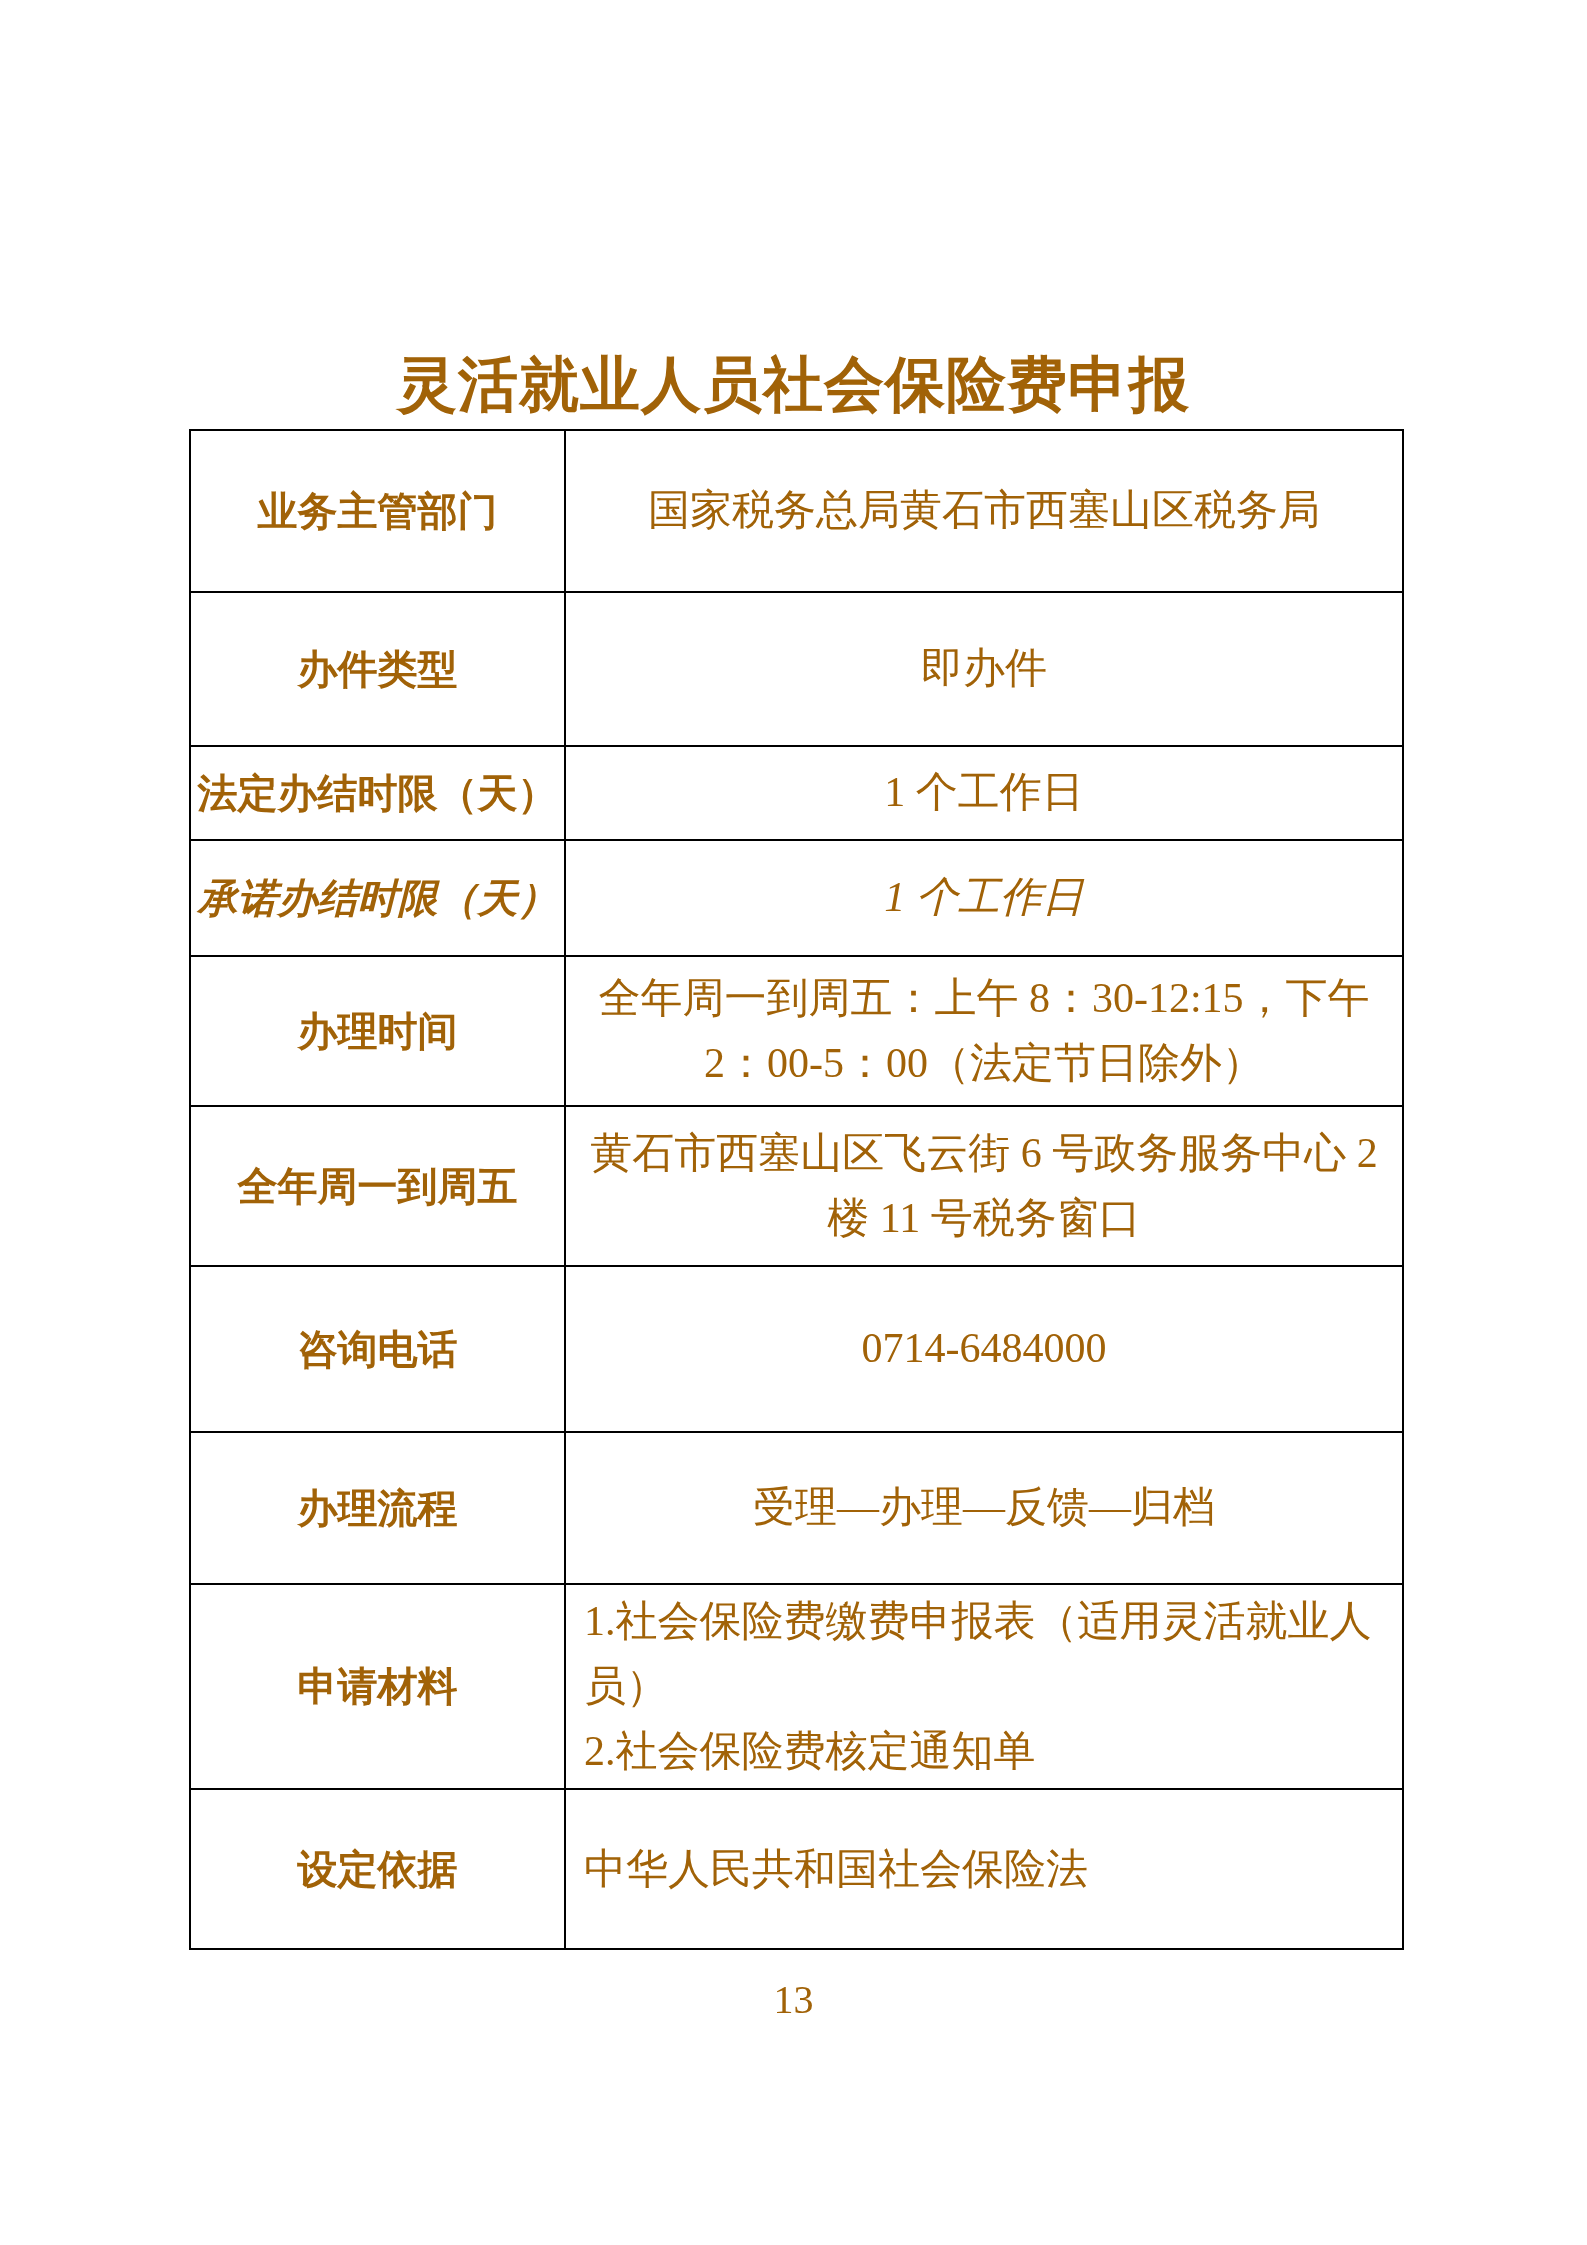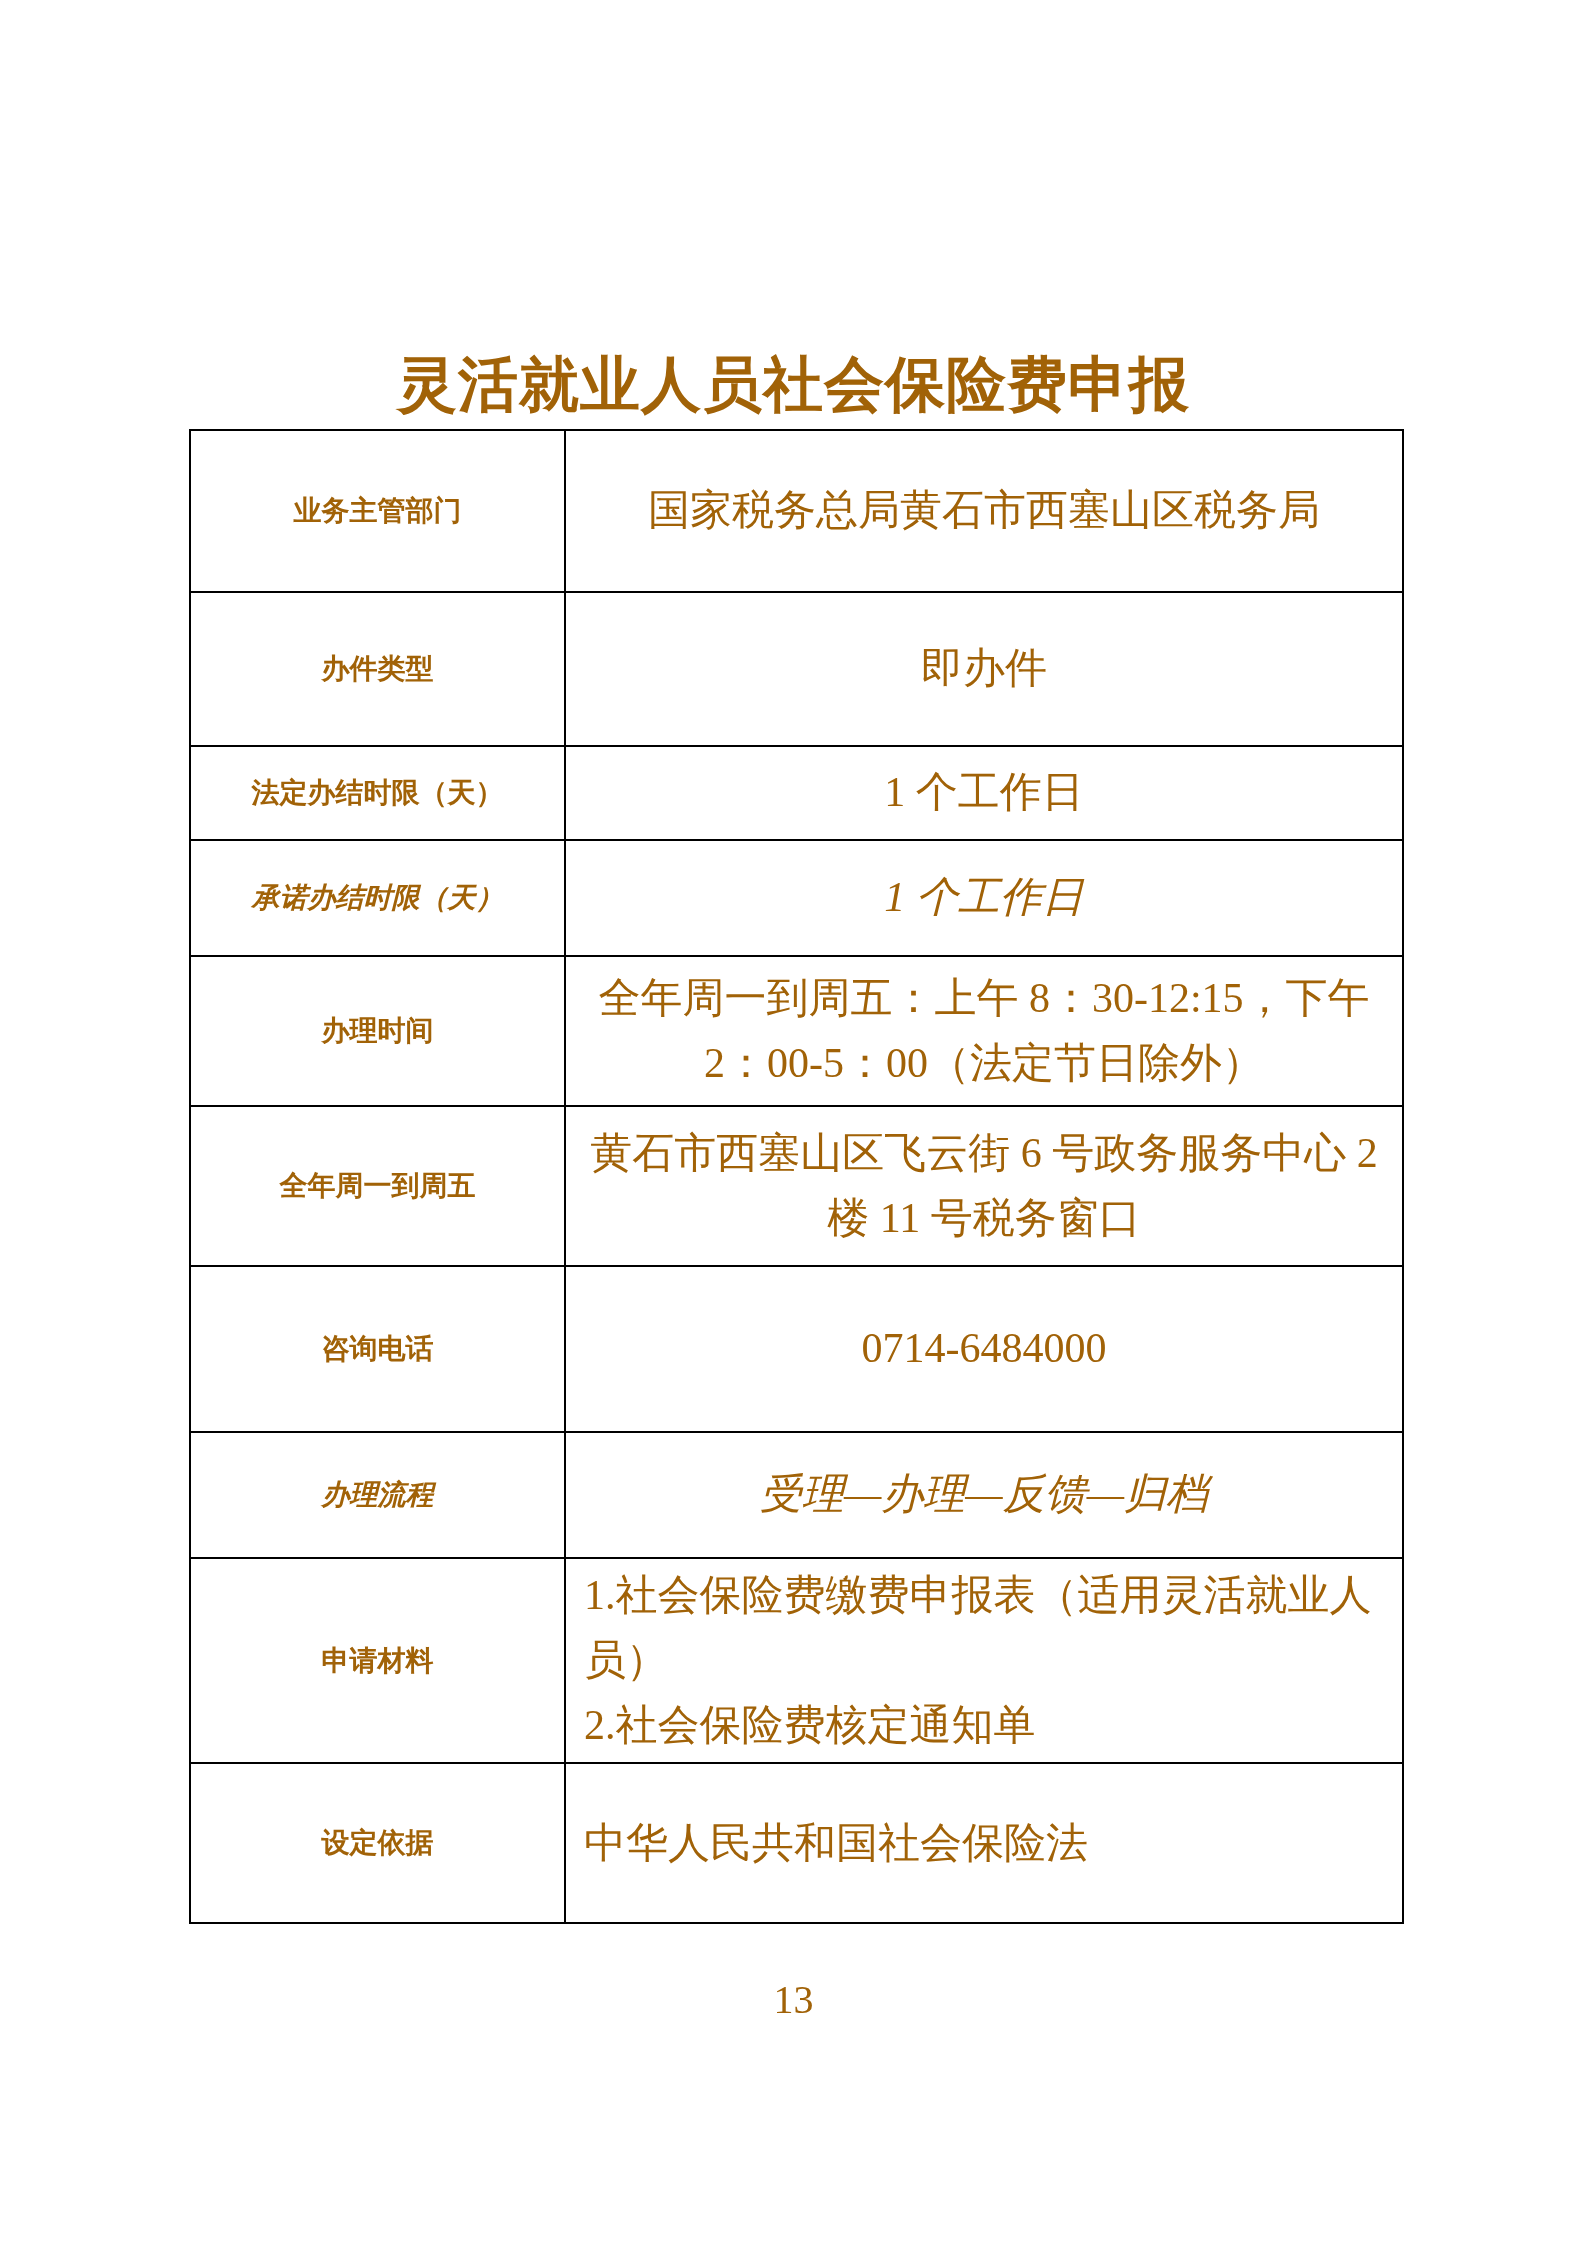--- a/index.html
+++ b/index.html
@@ -36,21 +36,21 @@
   .info-table td {
     border: 2px solid #000000;
     vertical-align: middle;
     padding: 4px 6px;
   }
   col.c-label { width: 375px; }
   col.c-value { width: 838px; }
   td.label-cell {
     font-family: "Liberation Sans", sans-serif;
     font-weight: bold;
-    font-size: 28px;
+    font-size: 40px;
     text-align: center;
     letter-spacing: 0;
   }
   td.value-cell {
     font-family: "Liberation Serif", serif;
     font-size: 42px;
     line-height: 1.55;
     text-align: center;
     white-space: pre-line;
   }
@@ -59,21 +59,21 @@
     padding-left: 18px;
     padding-right: 4px;
   }
   tr.r1  { height: 162px; }
   tr.r2  { height: 154px; }
   tr.r3  { height: 94px;  }
   tr.r4  { height: 116px; font-style: italic;  }
   tr.r5  { height: 150px; }
   tr.r6  { height: 160px; }
   tr.r7  { height: 166px; }
-  tr.r8  { height: 126px; font-style: italic; }
+  tr.r8  { height: 152px; }
   tr.r9  { height: 190px; }
   tr.r10 { height: 160px; }
   .page-number {
     position: absolute;
     top: 1976px;
     left: 0;
     width: 100%;
     text-align: center;
     font-family: "Liberation Serif", serif;
     font-size: 40px;

